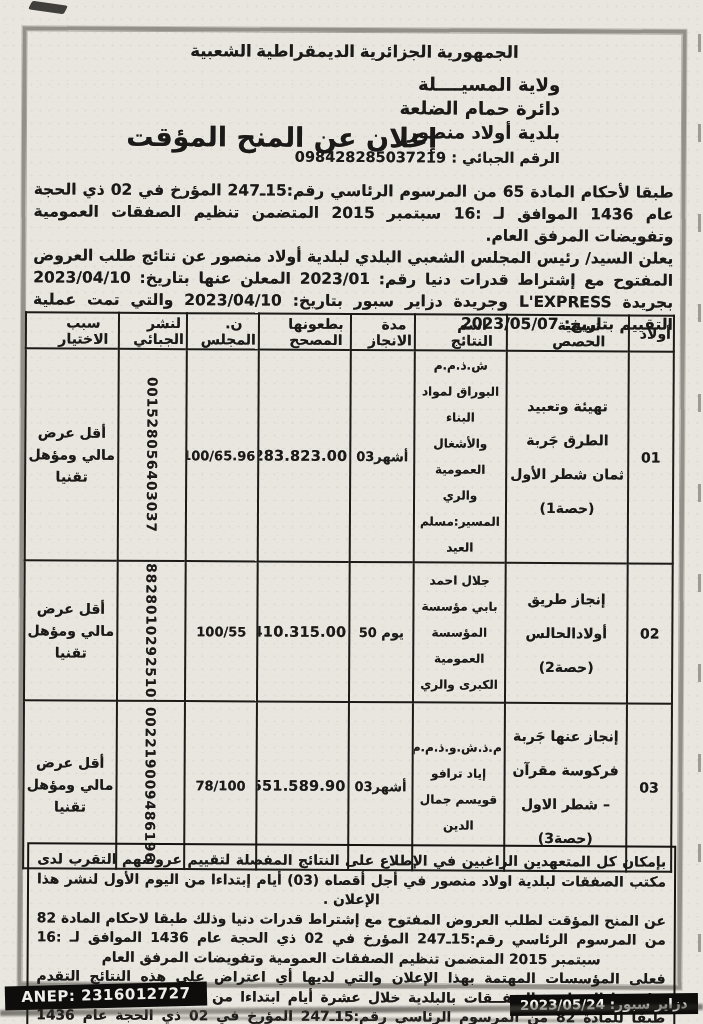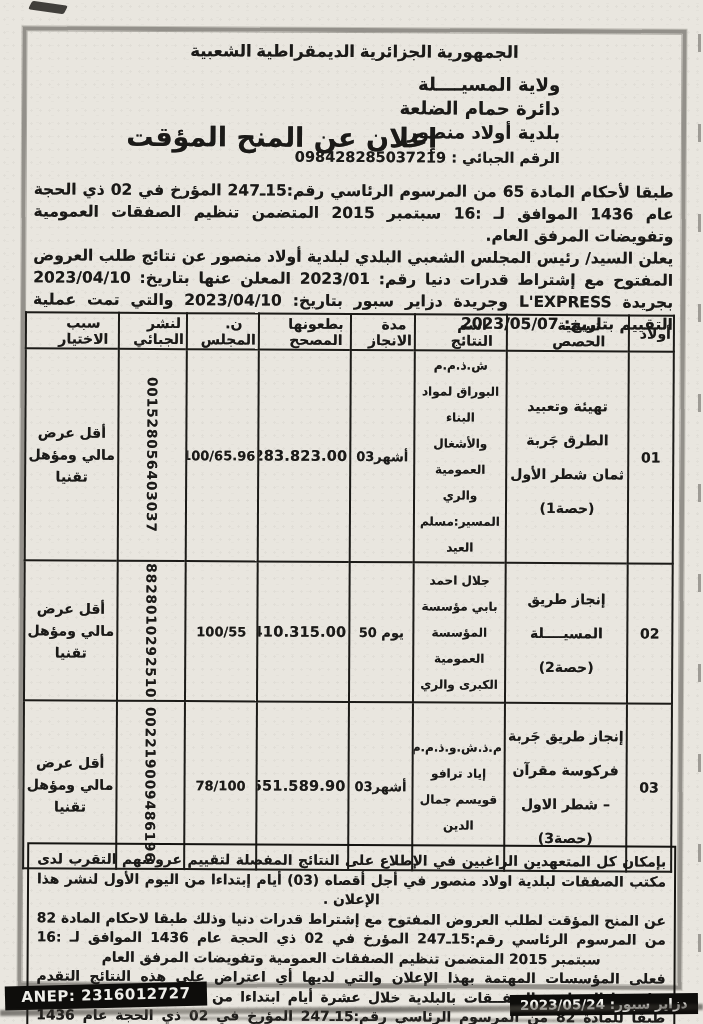--- a/index.html
+++ b/index.html
@@ -114,35 +114,35 @@
       <td class="score"><span dir="ltr">100/65.96</span></td>
       <td class="taxid">
             <div class="vwrap">
               <span class="vnum" dir="ltr">001528056403037</span>
             </div>
           </td>
       <td class="reason">أقل عرض مالي ومؤهل تقنيا</td>
     </tr>
     <tr class="r2">
       <td class="num">02</td>
-      <td class="lot">إنجاز طريق المسيــــلة (حصة2)</td>
+      <td class="lot">إنجاز طريق أولادالحالس (حصة2)</td>
       <td class="comp">جلال احمد بابي مؤسسة المؤسسة العمومية الكبرى والري</td>
       <td class="dur"><span dir="ltr">50 يوم</span></td>
       <td class="amt">11.410.315.00</td>
       <td class="score"><span dir="ltr">100/55</span></td>
       <td class="taxid">
             <div class="vwrap">
               <span class="vnum" dir="ltr">188280102925107</span>
             </div>
           </td>
       <td class="reason">أقل عرض مالي ومؤهل تقنيا</td>
     </tr>
     <tr class="r3">
       <td class="num">03</td>
-      <td class="lot">إنجاز طريق جَربة فركوسة مقرآن – شطر الاول (حصة3)</td>
+      <td class="lot">إنجاز عنها جَربة فركوسة مقرآن – شطر الاول (حصة3)</td>
       <td class="comp">م.ذ.ش.و.ذ.م.م إياد ترافو قويسم جمال الدين</td>
       <td class="dur"><span dir="ltr">03أشهر</span></td>
       <td class="amt">8.551.589.90</td>
       <td class="score"><span dir="ltr">78/100</span></td>
       <td class="taxid">
             <div class="vwrap">
               <span class="vnum" dir="ltr">002219009486196</span>
             </div>
           </td>
       <td class="reason">أقل عرض مالي ومؤهل تقنيا</td>

